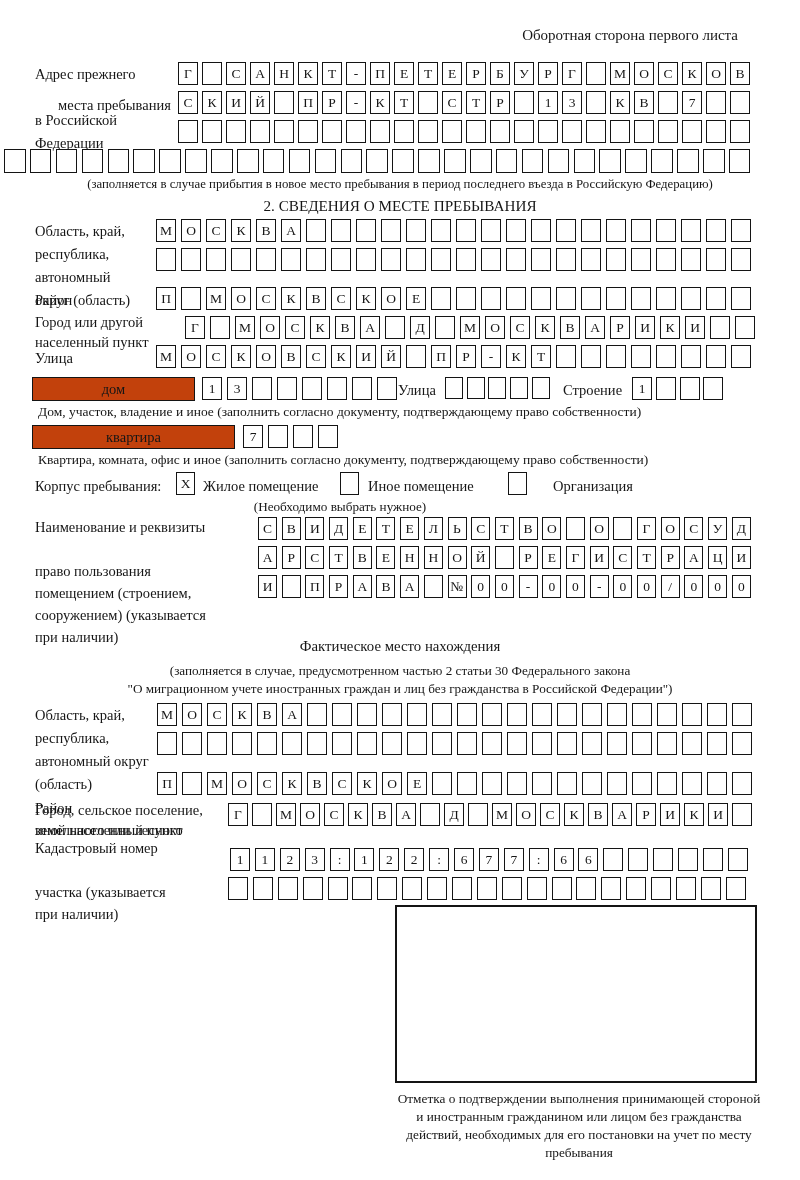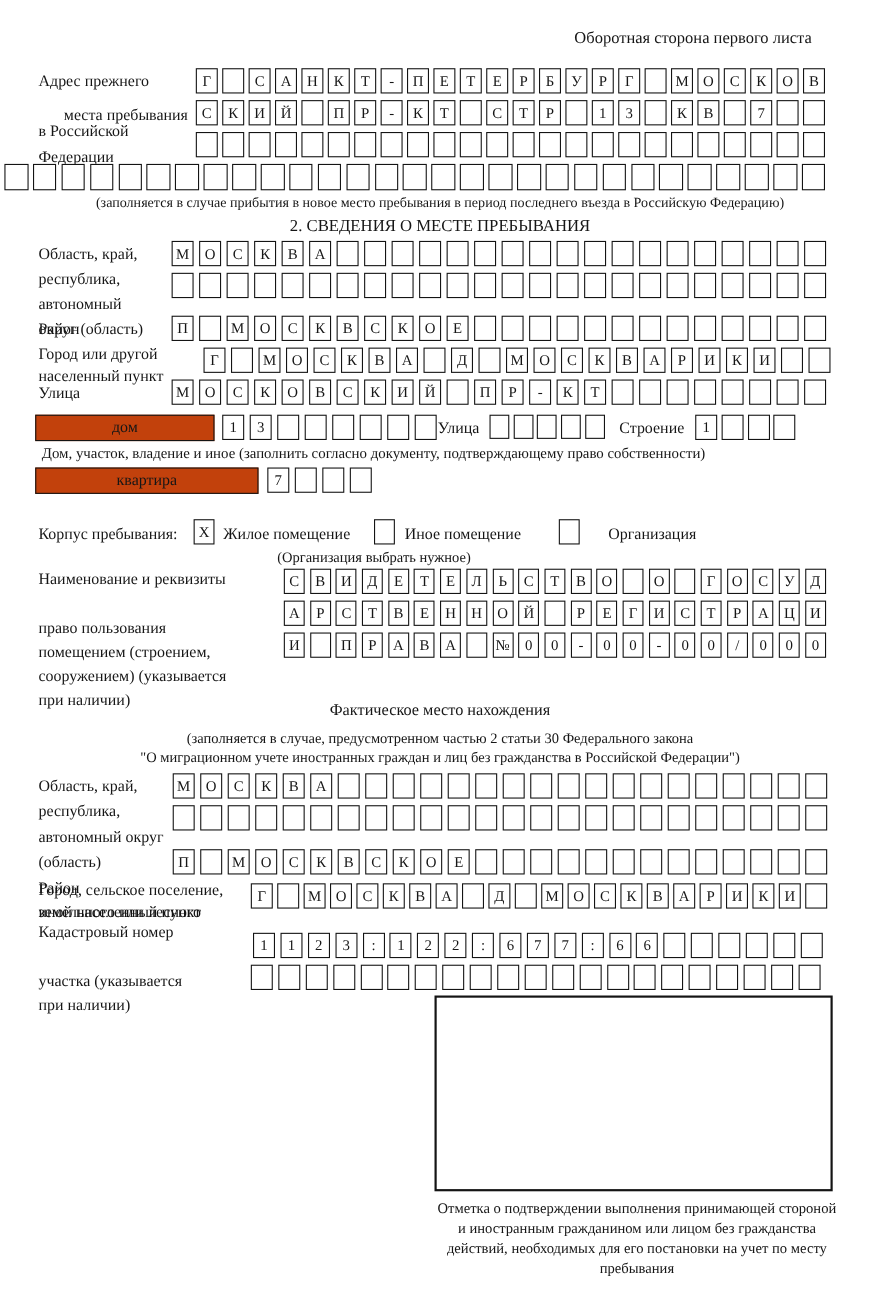--- a/index.html
+++ b/index.html
@@ -329,29 +329,30 @@
     </div>
   <div class="abs" style="left:38px;top:404px;font-size:13.5px;">Дом, участок, владение и иное (заполнить согласно документу, подтверждающему право собственности)</div>
 
   <div class="wbox" style="left:32px;top:425px;width:203px;">квартира</div>
   <div class="crow g5" style="left:243px;top:425px;">
       <div class="cell">7</div>
       <div class="cell"></div>
       <div class="cell"></div>
       <div class="cell"></div>
     </div>
+  <div class="abs" style="left:38px;top:452px;font-size:13.5px;">Квартира, комната, офис и иное (заполнить согласно документу, подтверждающему право собственности)</div>
 
   <div class="abs lbl" style="left:35px;top:475px;">Корпус пребывания:</div>
   <div class="checkbox" style="left:176px;top:472px;">X</div>
   <div class="abs lbl" style="left:203px;top:475px;">Жилое помещение</div>
   <div class="checkbox" style="left:340px;top:472px;"></div>
   <div class="abs lbl" style="left:368px;top:475px;">Иное помещение</div>
   <div class="checkbox" style="left:508px;top:472px;"></div>
   <div class="abs lbl" style="left:553px;top:475px;">Организация</div>
-  <div class="abs" style="left:230px;top:499px;width:220px;text-align:center;font-size:13.2px;">(Организация выбрать нужное)</div>
+  <div class="abs" style="left:230px;top:499px;width:220px;text-align:center;font-size:13.2px;">(Необходимо выбрать нужное)</div>
 
   <div class="abs lbl" style="left:35px;top:517px;line-height:21.7px;">Наименование и реквизиты</div>
   <div class="abs lbl" style="left:35px;top:561px;line-height:21.7px;">право пользования</div>
   <div class="abs lbl" style="left:35px;top:583px;line-height:21.7px;">помещением (строением,</div>
   <div class="abs lbl" style="left:35px;top:605px;line-height:21.7px;">сооружением) (указывается</div>
   <div class="abs lbl" style="left:35px;top:627px;line-height:21.7px;">при наличии)</div>
   <div class="crow g47 w19" style="left:258px;top:517px;">
       <div class="cell">С</div>
       <div class="cell">В</div>
       <div class="cell">И</div>

